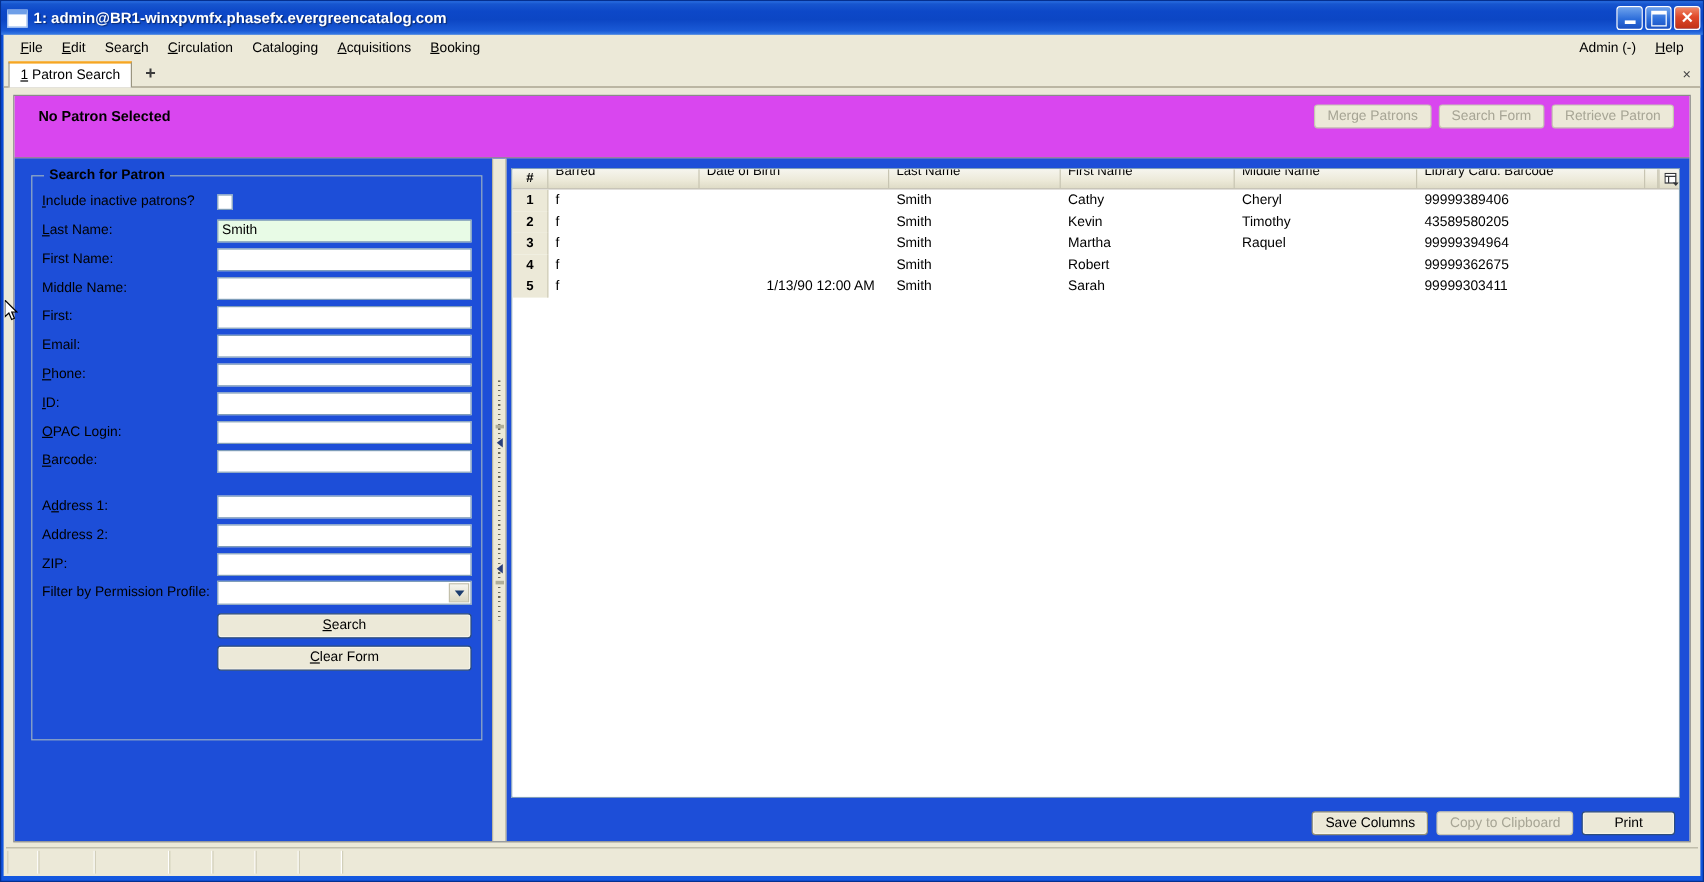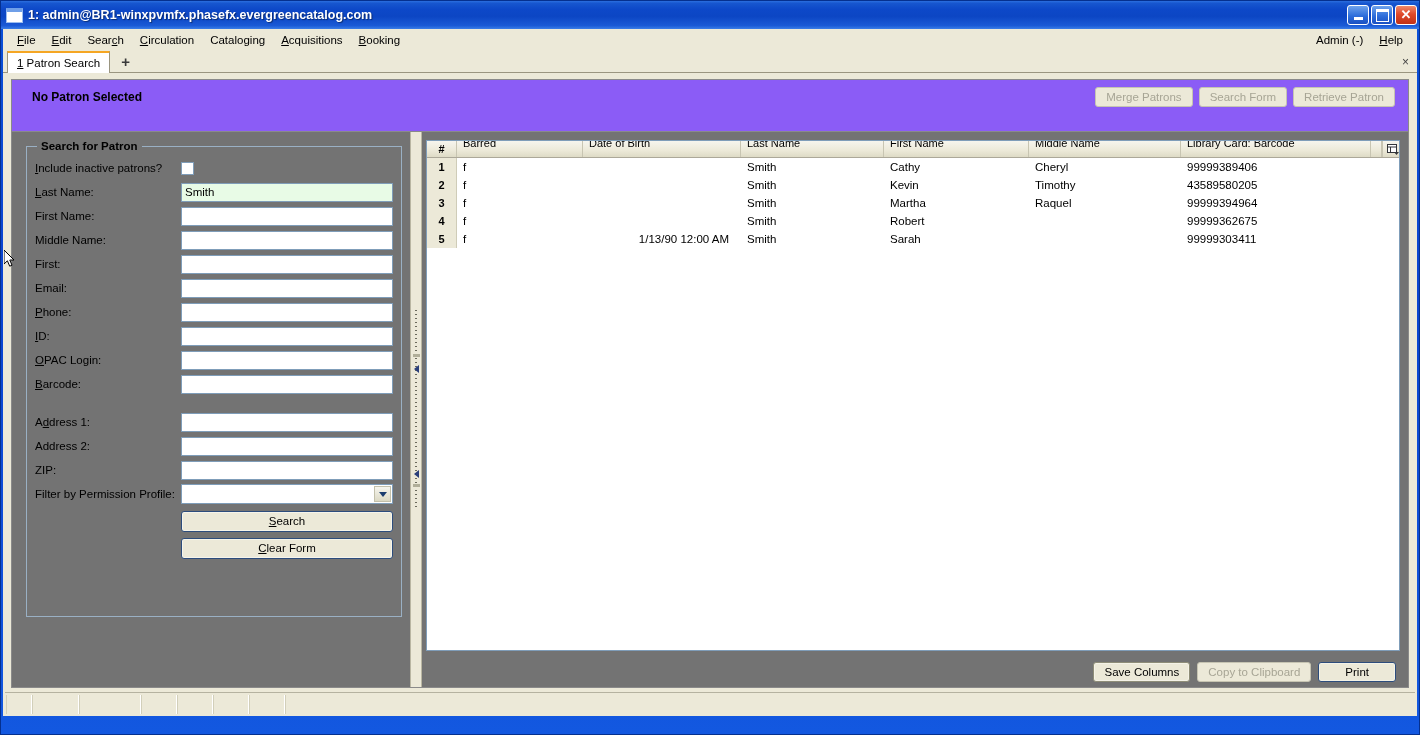--- a/index.html
+++ b/index.html
@@ -75,21 +75,21 @@
     position: absolute;
   }
   #btn-close::after {
     content: "\2715"; color: #fff; font-size: 13px; font-weight: bold;
     line-height: 1; margin-top: -1px;
   }
 
   
   #client {
     flex: 1 1 auto;
-    margin: 0 2px 18px 2px;
+    margin: 0 2px 4px 2px;
     background: #ece9d8;
     display: flex;
     flex-direction: column;
     position: relative;
     overflow: hidden;
   }
 
   
   #menubar {
     height: 21px;
@@ -165,21 +165,21 @@
     overflow: hidden;
   }
 
   
   #patron-summary-bar {
     flex: 0 0 52px;
     display: flex;
     align-items: center;
     padding: 0 10px 17px 20px;
     border-bottom: 1px solid #8a8a8a;
-    background: #8b5cf6;
+    background: #d946ef;
   }
   #no-patron-selected {
     font-weight: bold;
     font-size: 12px;
     color: #000;
   }
   #summary-actions {
     margin-left: auto;
     display: flex;
     gap: 6px;
@@ -207,21 +207,21 @@
   .xp-button.accent {
     border: 1px solid #2c4c7c;
     box-shadow: inset 0 0 0 1px #f4f2e6;
   }
 
   
   #main-split {
     flex: 1 1 auto;
     display: flex;
     overflow: hidden;
-    background: #737373;
+    background: #1d4ed8;
   }
 
   
   #search-panel {
     flex: 0 0 398px;
     padding: 8px 8px 0 14px;
     overflow: hidden;
     position: relative;
   }
   #search-fieldset {

